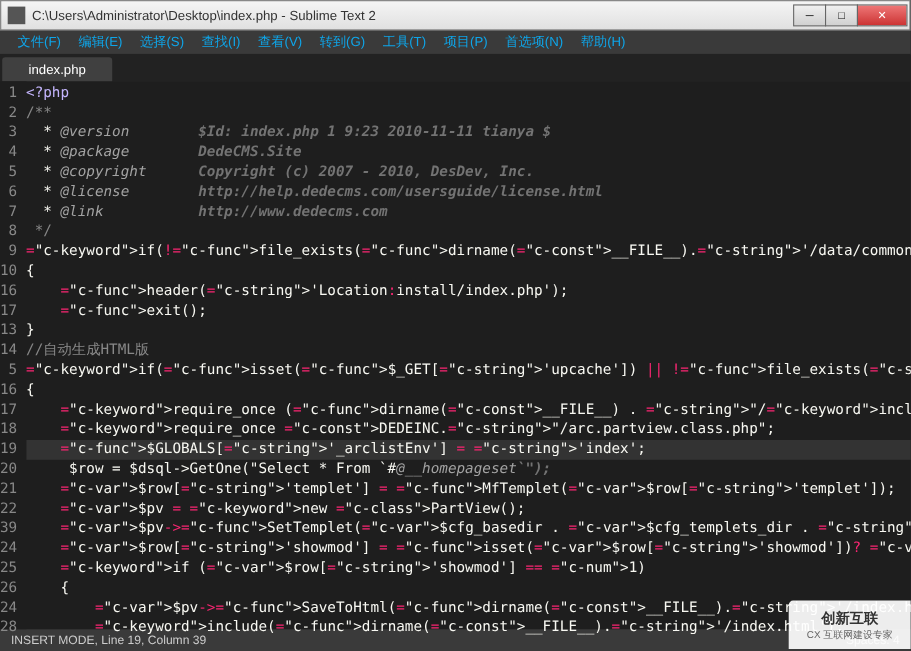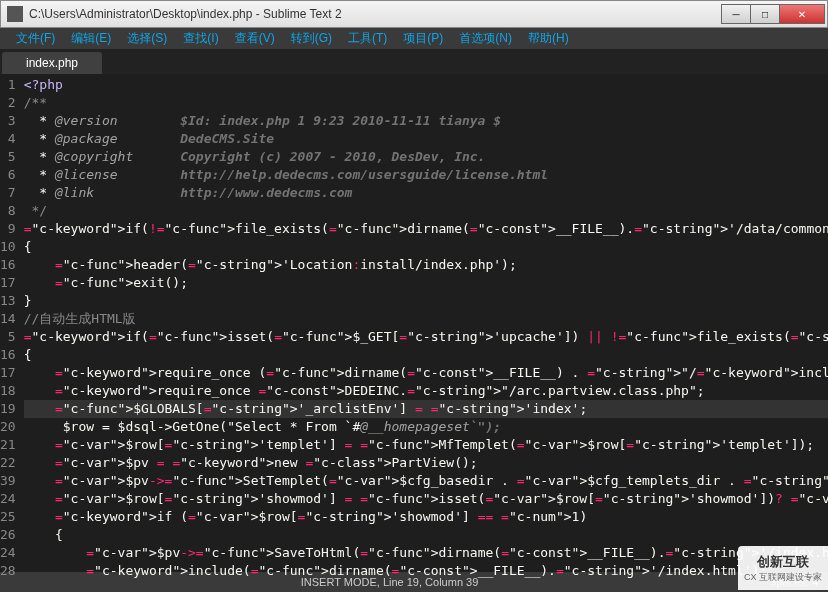--- a/index.html
+++ b/index.html
@@ -122,28 +122,28 @@
 
 .statusbar {
   height: 20px;
   background: #3a3a3a;
   color: #ccc;
   display: flex;
   align-items: center;
   font-size: 11px;
   padding: 0 10px;
 }
-.statusbar .left { flex: 1; text-align: center; }
+.statusbar .left { flex: 1; }
 
 
 .watermark {
   position: absolute;
   right: 0;
   bottom: 2px;
-  width: 90px;
+  width: 111px;
   height: 44px;
   background: rgba(255,255,255,0.92);
   display: flex;
   flex-direction: column;
   align-items: center;
   justify-content: center;
   font-size: 9px;
   color: #666;
   border-top-left-radius: 4px;
 }

